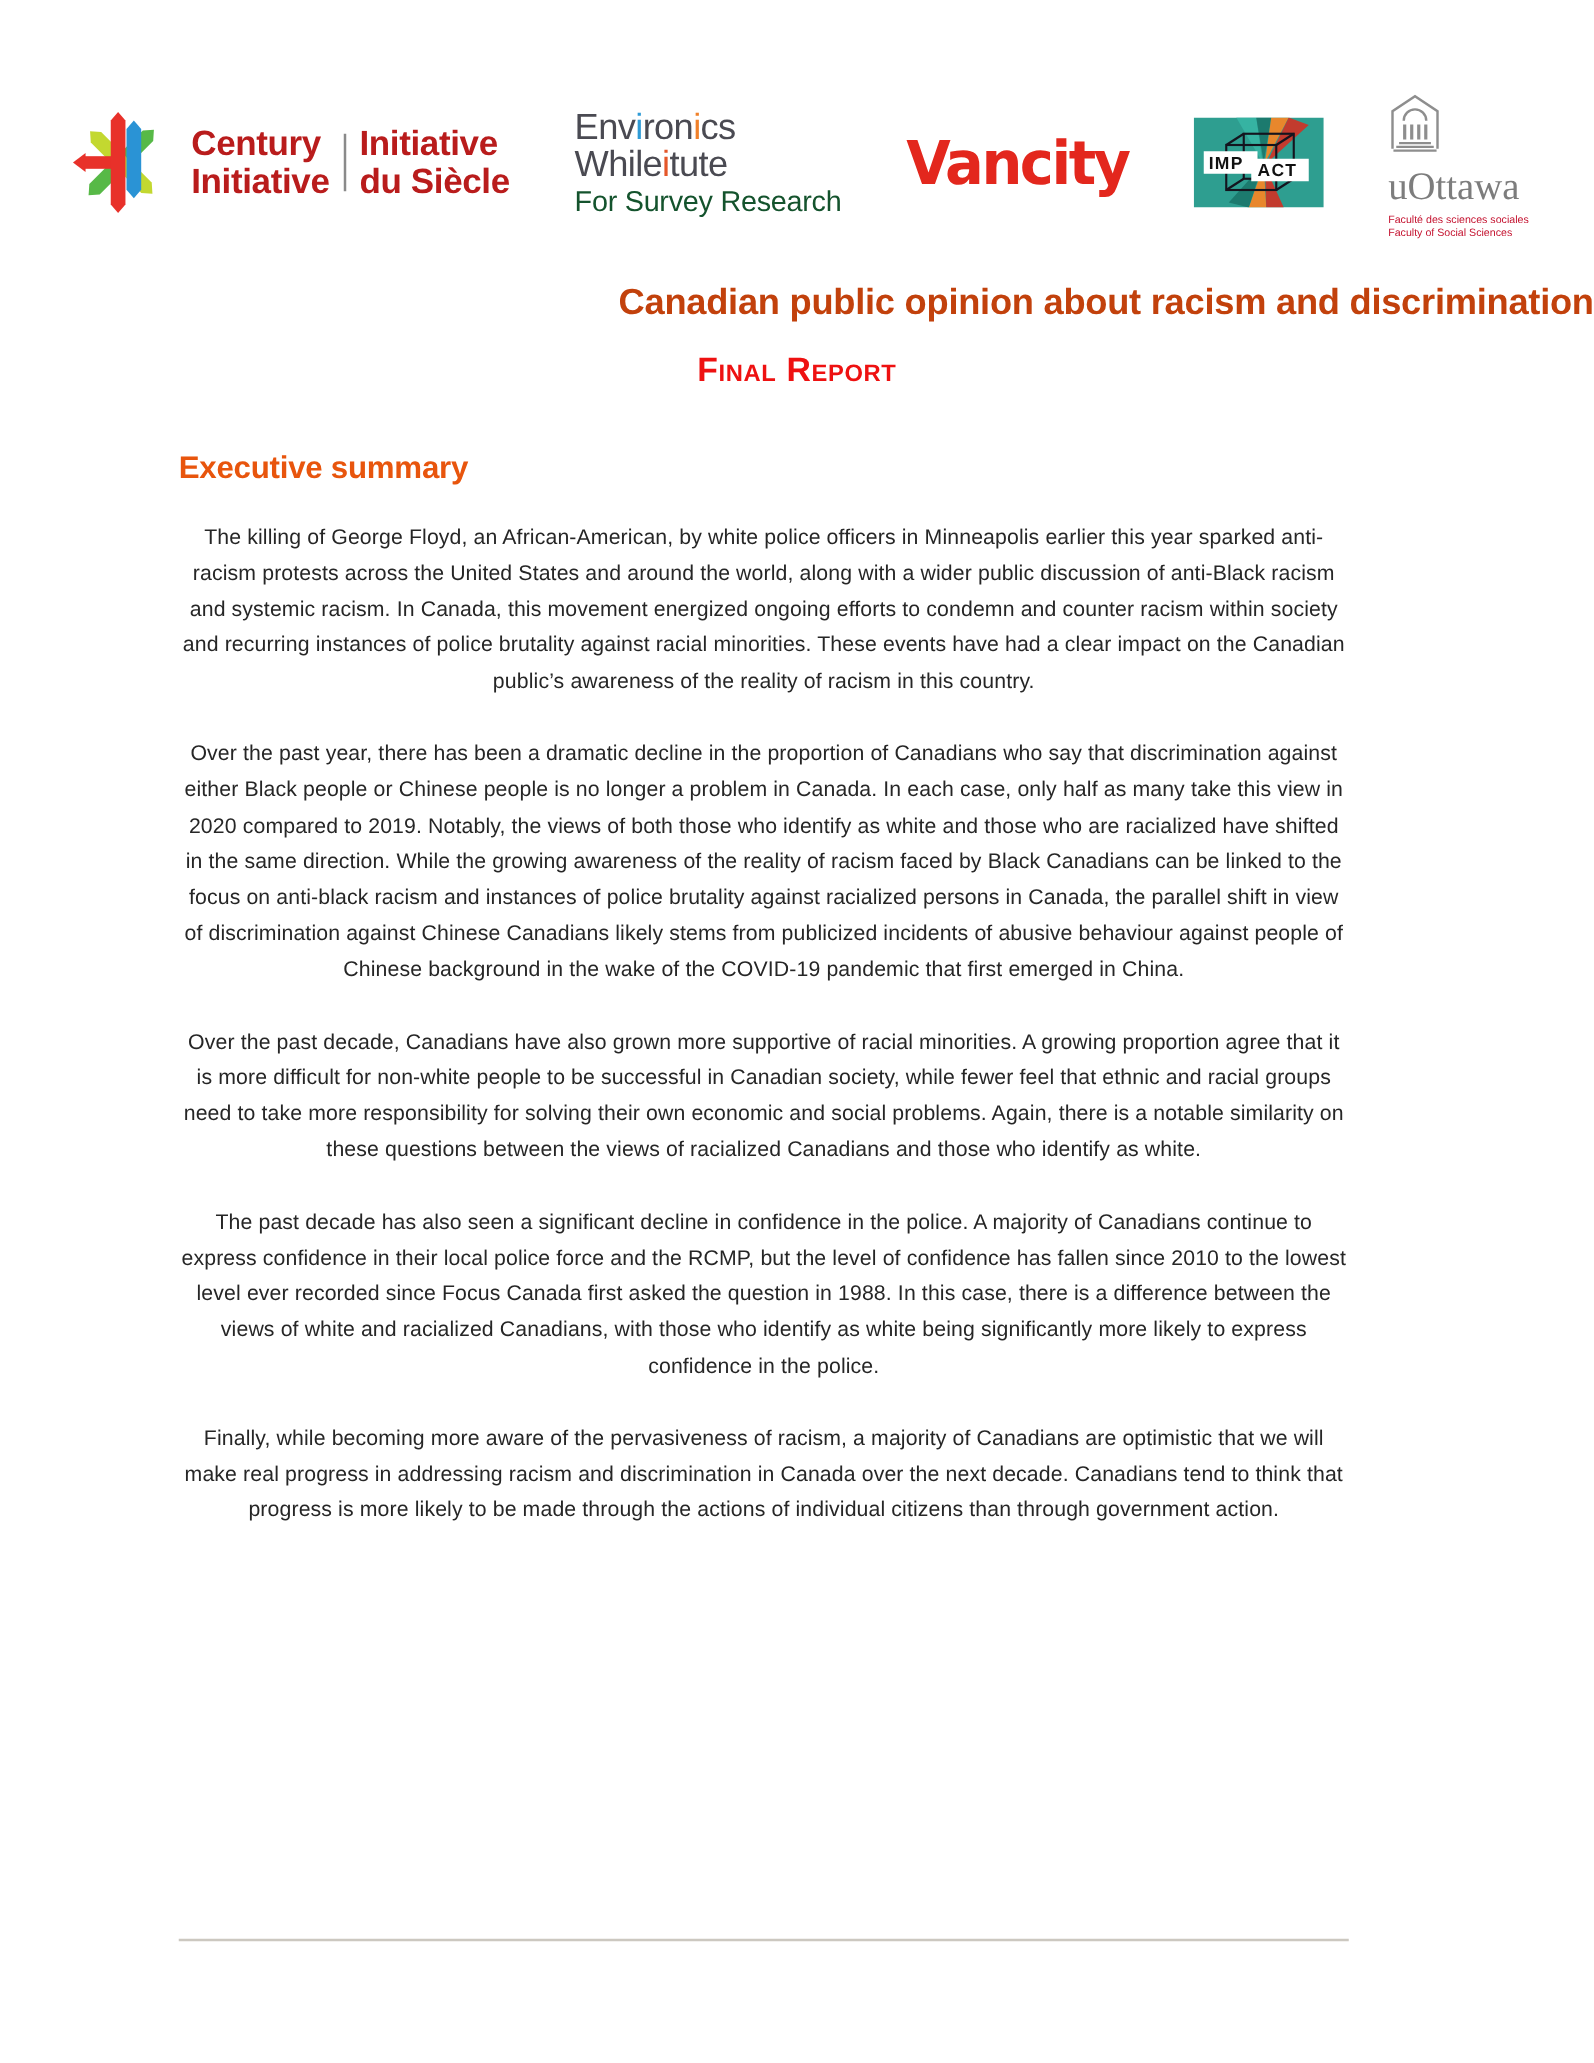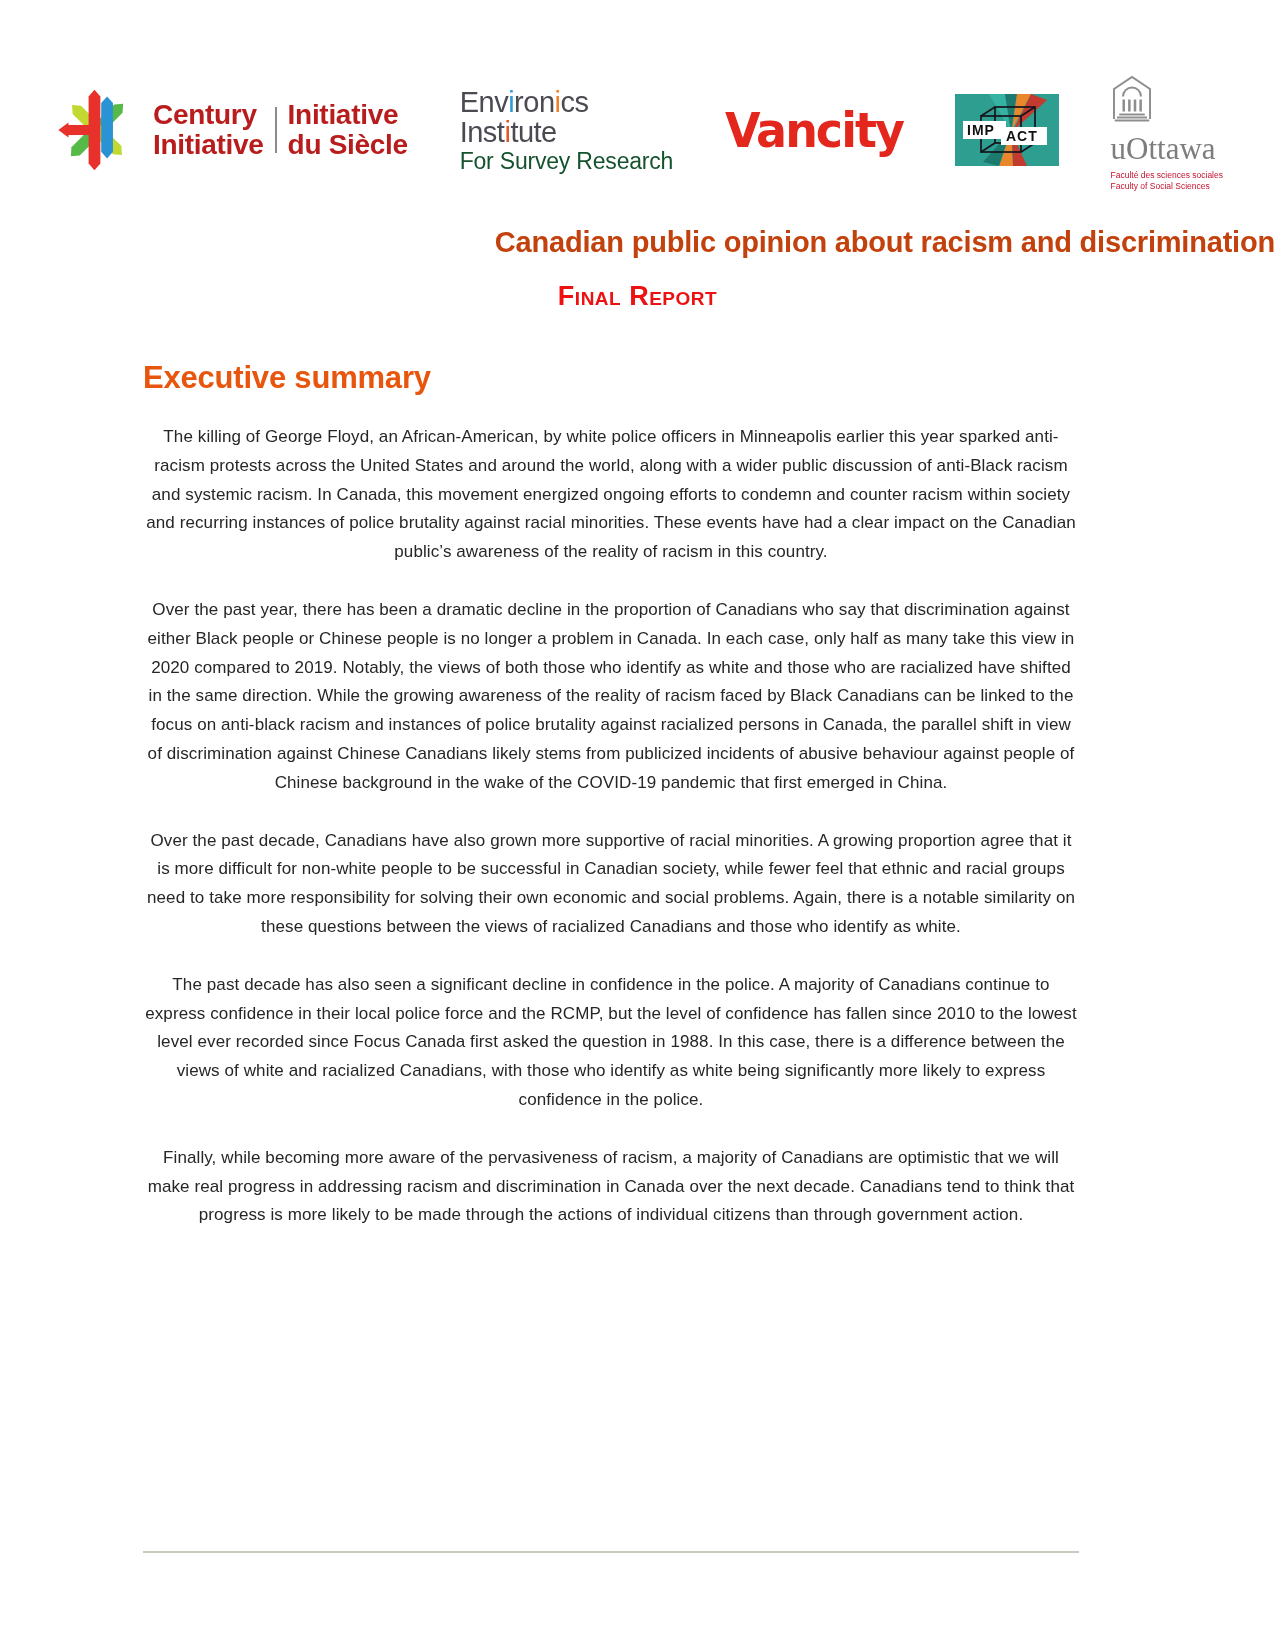--- a/index.html
+++ b/index.html
@@ -76,21 +76,21 @@
   }
 
   
   .content {
     position: absolute;
     top: 360px; left: 143px;
     width: 936px;
   }
   .exec-heading {
     margin: 0 0 27px 0;
-    font-size: 31px;
+    font-size: 25px;
     font-weight: bold;
     color: #e8550d;
     letter-spacing: -0.2px;
   }
   .content p {
     margin: 0 0 29px 0;
     font-size: 17px;
     line-height: 28.8px;
     color: #262626;
     text-align: center;
@@ -143,21 +143,21 @@
         <div class="century-divider"></div>
         <div class="century-col">
           <div>Initiative</div>
           <div>du Siècle</div>
         </div>
       </div>
     </div>
 
     <div class="logo-environics">
       <div class="env-line"><span>Env</span><span class="env-i-blue">i</span><span>ron</span><span class="env-i-orange">i</span><span>cs</span></div>
-      <div class="env-line"><span>Inst</span><span class="env-i-red">i</span><span>tute</span></div>
+      <div class="env-line"><span>While</span><span class="env-i-red">i</span><span>tute</span></div>
       <div class="env-tagline">For Survey Research</div>
     </div>
 
     <div class="logo-vancity">Vancity</div>
 
     <div class="logo-impact">
       <svg viewBox="0 0 104 72" aria-hidden="true">
         <rect width="104" height="72" fill="#2e9e90"></rect>
         <polygon points="34,0 50,0 55,36" fill="#36b3a2"></polygon>
         <polygon points="50,0 62,0 56,36" fill="#1c7a6e"></polygon>

